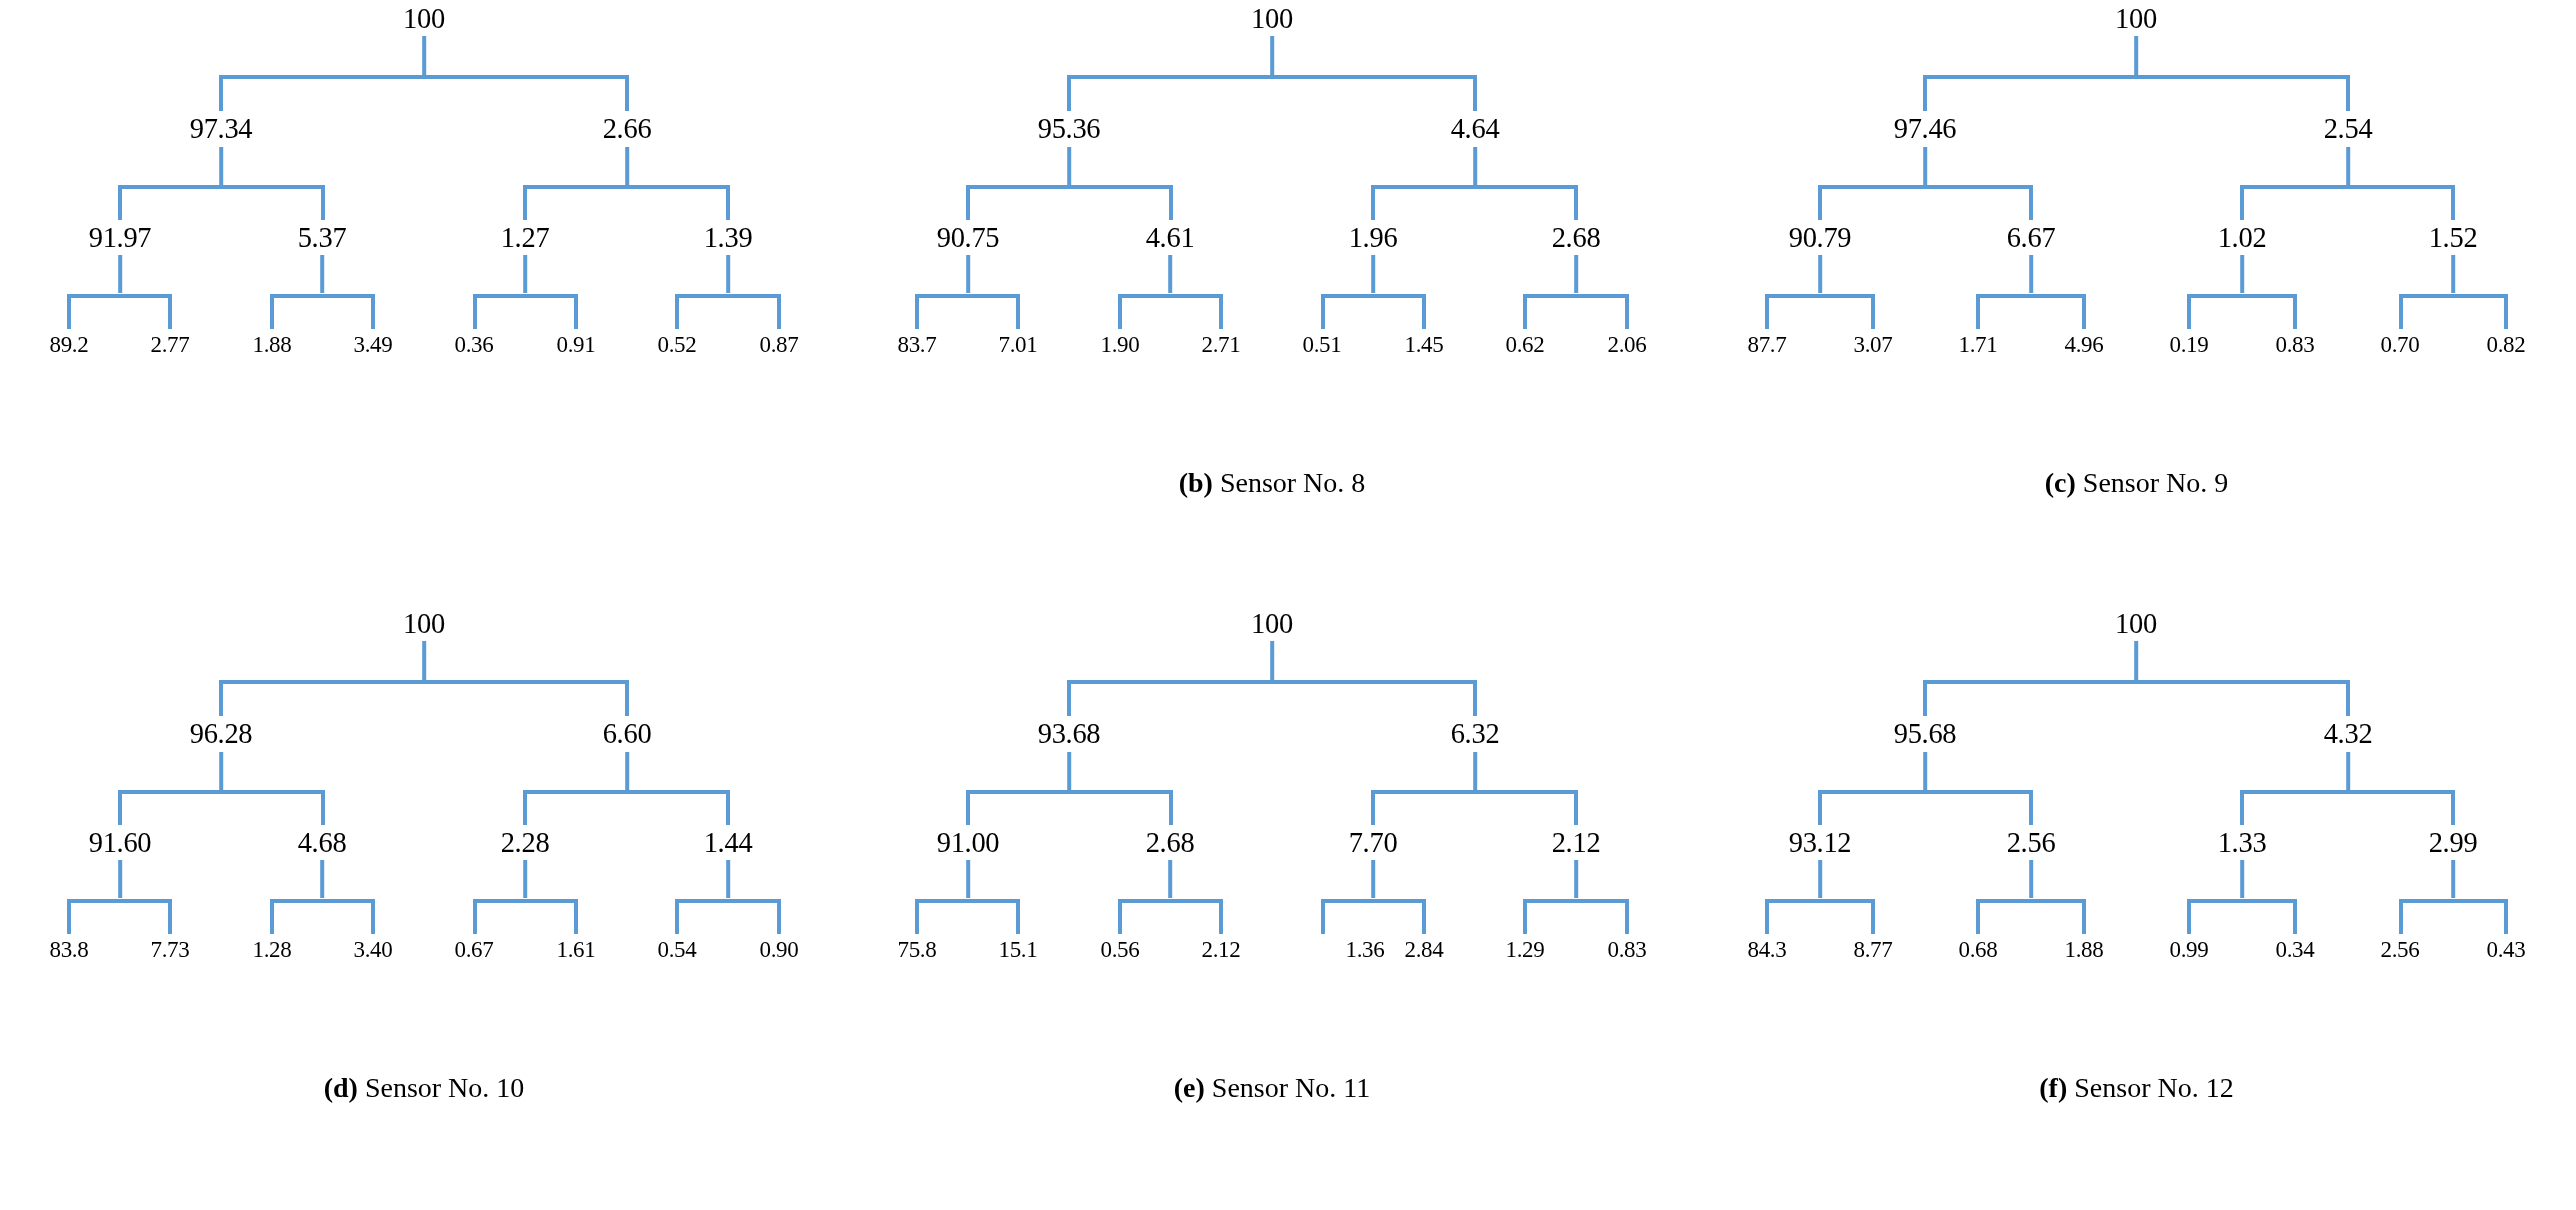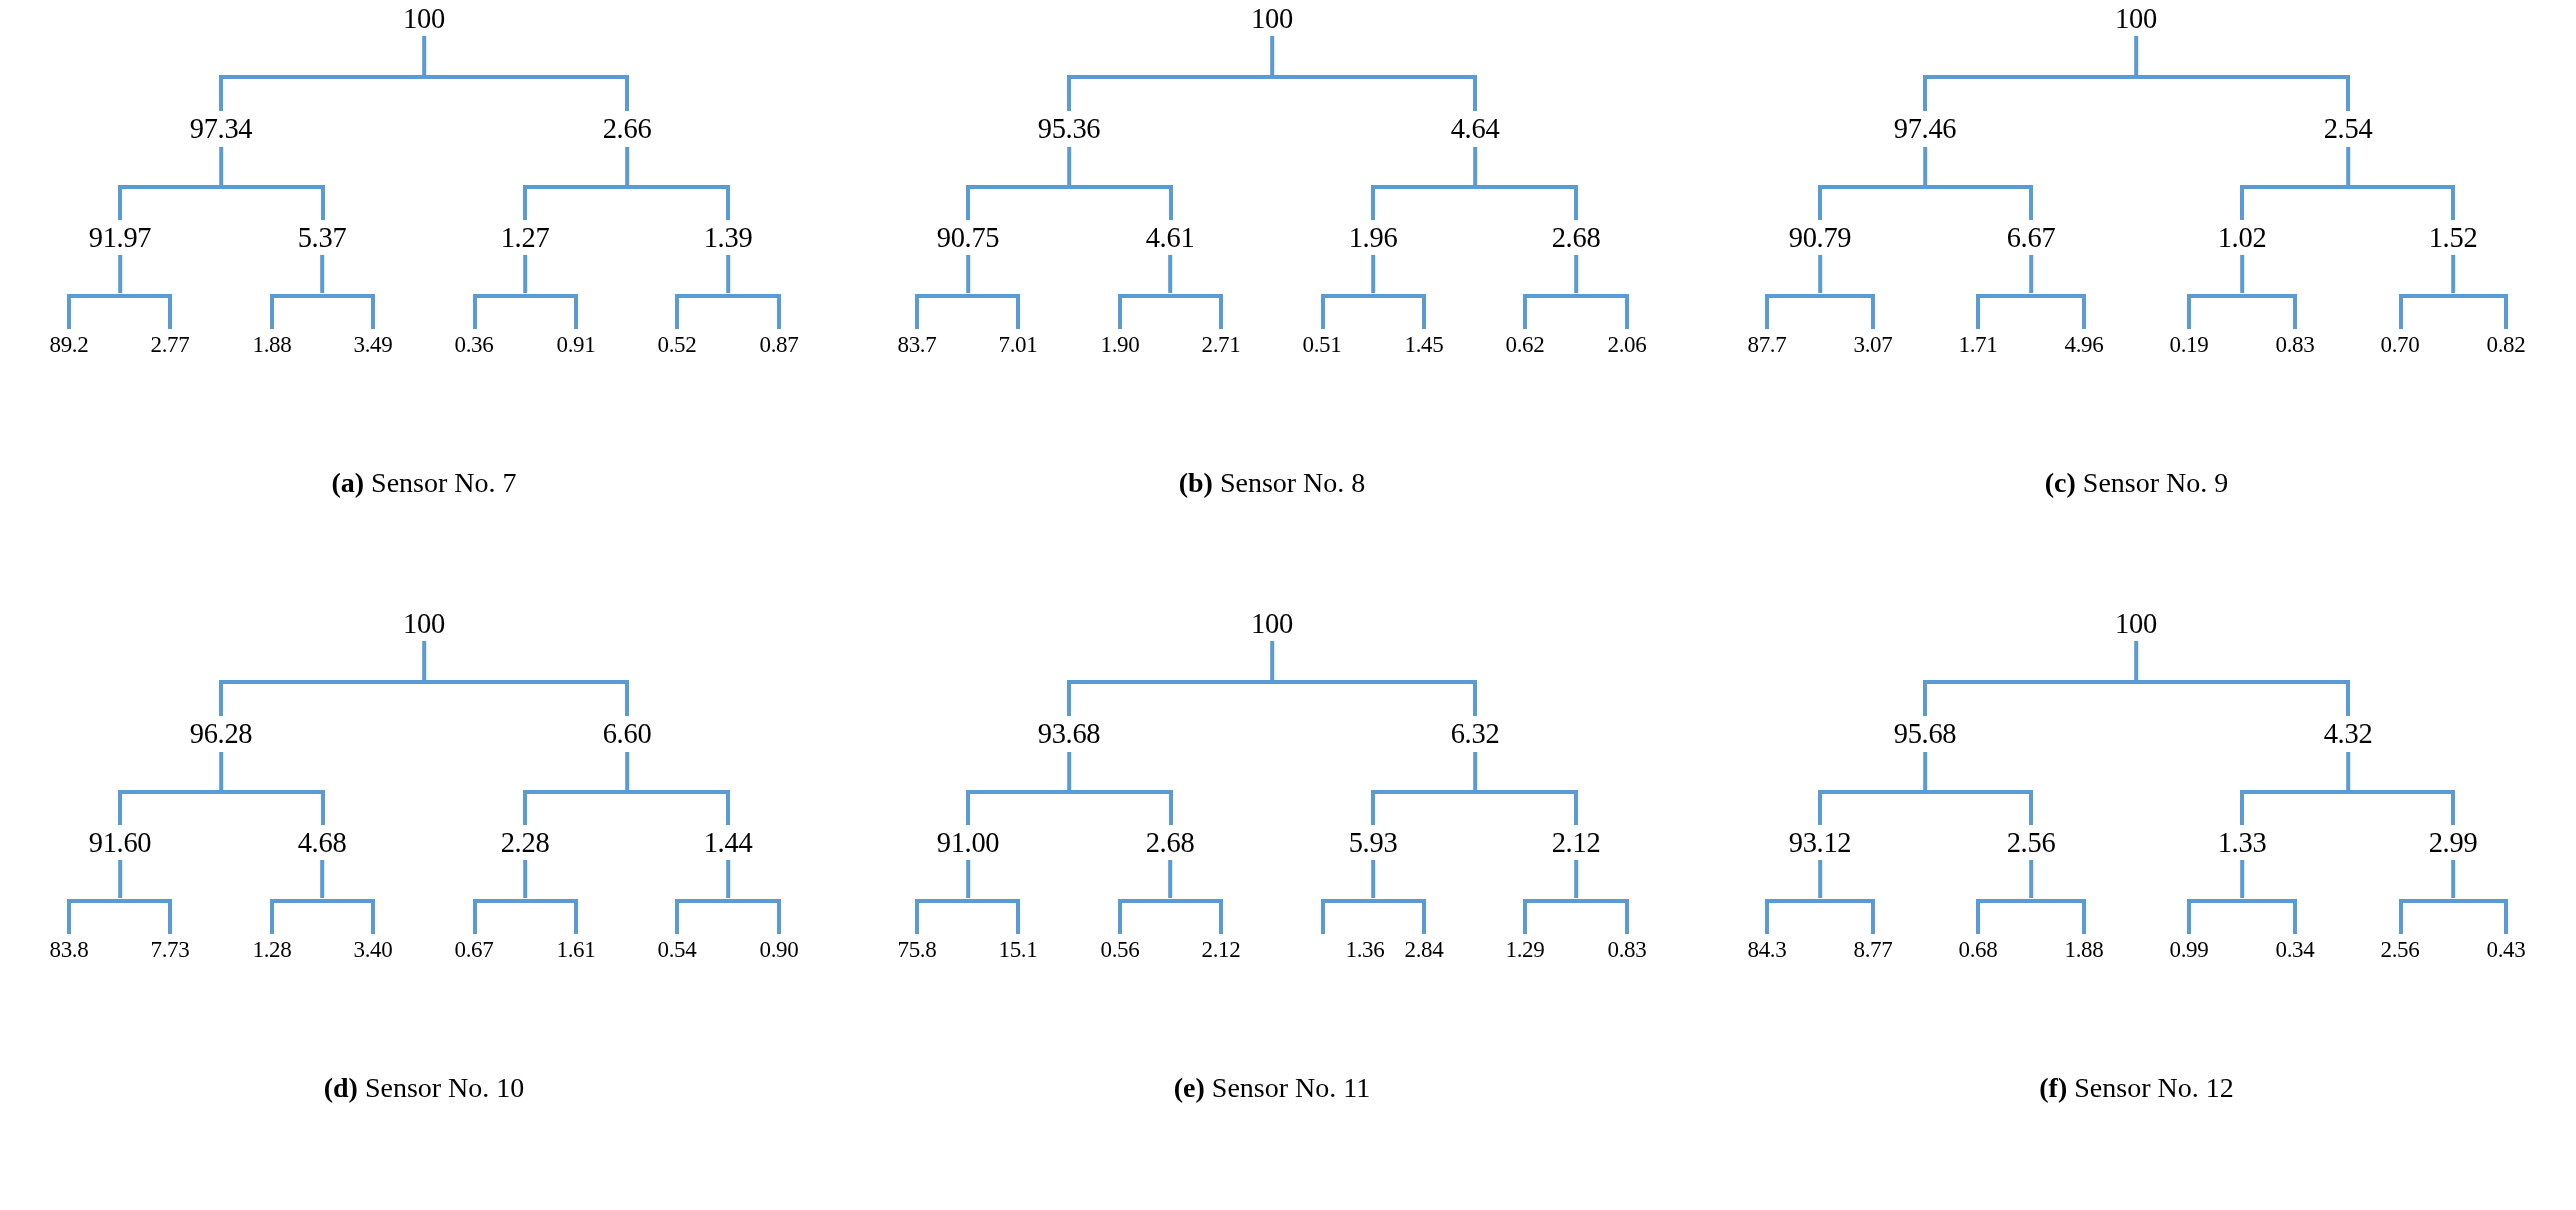--- a/index.html
+++ b/index.html
@@ -119,21 +119,20 @@
         <div class="node" style="left: 728px; top: 224px;">1.39</div>
         <div class="node leaf" style="left: 69px; top: 333px;">89.2</div>
         <div class="node leaf" style="left: 170px; top: 333px;">2.77</div>
         <div class="node leaf" style="left: 272px; top: 333px;">1.88</div>
         <div class="node leaf" style="left: 373px; top: 333px;">3.49</div>
         <div class="node leaf" style="left: 474px; top: 333px;">0.36</div>
         <div class="node leaf" style="left: 576px; top: 333px;">0.91</div>
         <div class="node leaf" style="left: 677px; top: 333px;">0.52</div>
         <div class="node leaf" style="left: 779px; top: 333px;">0.87</div>
       </div>
-      <div class="caption" style="top: 469px;"><span class="cap-letter">(a)</span><span> Sensor No. 7</span></div>
     </div>
     <div class="panel">
       <div class="tree">
         <div class="stem" style="left: 424px; top: 36px; height: 39px;"></div>
         <div class="hbar" style="left: 219px; width: 409px; top: 75px;"></div>
         <div class="leg" style="left: 219px; top: 75px; height: 36px;"></div>
         <div class="leg" style="left: 625px; top: 75px; height: 36px;"></div>
         <div class="stem" style="left: 221px; top: 147px; height: 38px;"></div>
         <div class="hbar" style="left: 118px; width: 206px; top: 185px;"></div>
         <div class="leg" style="left: 118px; top: 185px; height: 35px;"></div>
@@ -300,21 +299,21 @@
         <div class="leg" style="left: 574px; top: 294px; height: 35px;"></div>
         <div class="stem" style="left: 728px; top: 255px; height: 38px;"></div>
         <div class="hbar" style="left: 675px; width: 105px; top: 294px;"></div>
         <div class="leg" style="left: 675px; top: 294px; height: 35px;"></div>
         <div class="leg" style="left: 777px; top: 294px; height: 35px;"></div>
         <div class="node" style="left: 424px; top: 4.8px;">100</div>
         <div class="node" style="left: 221px; top: 115px;">93.68</div>
         <div class="node" style="left: 627px; top: 115px;">6.32</div>
         <div class="node" style="left: 120px; top: 224px;">91.00</div>
         <div class="node" style="left: 322px; top: 224px;">2.68</div>
-        <div class="node" style="left: 525px; top: 224px;">5.93</div>
+        <div class="node" style="left: 525px; top: 224px;">7.70</div>
         <div class="node" style="left: 728px; top: 224px;">2.12</div>
         <div class="node leaf" style="left: 69px; top: 333px;">75.8</div>
         <div class="node leaf" style="left: 170px; top: 333px;">15.1</div>
         <div class="node leaf" style="left: 272px; top: 333px;">0.56</div>
         <div class="node leaf" style="left: 373px; top: 333px;">2.12</div>
         <div class="node leaf" style="left: 474px; top: 333px; margin-left: 43px;">1.36</div>
         <div class="node leaf" style="left: 576px; top: 333px;">2.84</div>
         <div class="node leaf" style="left: 677px; top: 333px;">1.29</div>
         <div class="node leaf" style="left: 779px; top: 333px;">0.83</div>
       </div>

